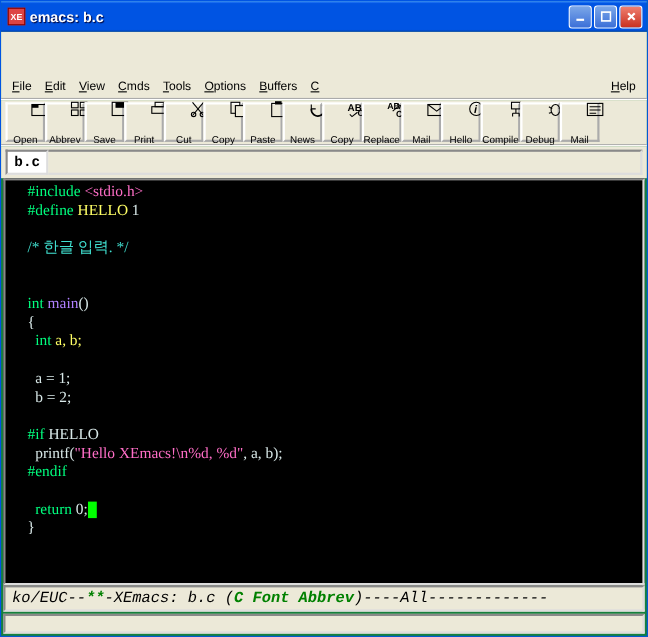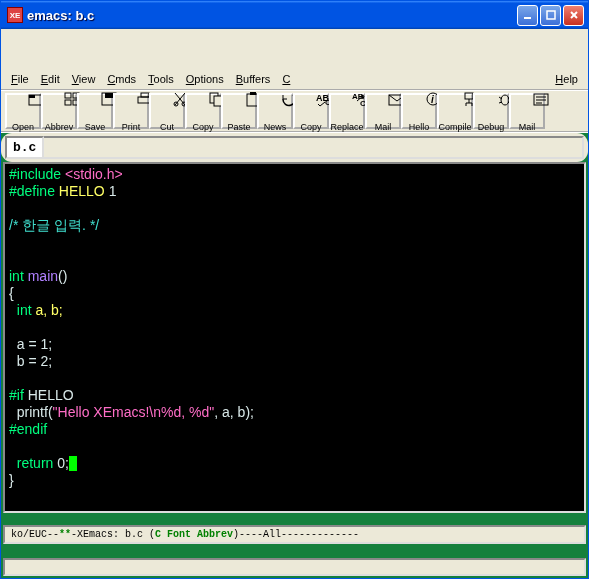--- a/index.html
+++ b/index.html
@@ -15,34 +15,34 @@
 .menubar { background: #ECE9D8; padding: 2px 4px; display: flex; align-items: center; border-bottom: 2px groove #fff; }
 .menu-item { padding: 2px 6px; cursor: default; margin-top: 40px; }
 .menu-item u { text-decoration: underline; }
 .menu-spacer { flex: 1; }
 
 .toolbar { background: #ECE9D8; padding: 2px 4px; display: flex; gap: 0; border-bottom: 2px groove #fff; }
 .toolbtn { width: 36px; height: 36px; border: 2px outset #fff; background: #ECE9D8; display: flex; flex-direction: column; align-items: center; justify-content: center; cursor: default; }
 .toolbtn-icon { width: 20px; height: 18px; display: flex; align-items: flex-end; justify-content: center; margin-left: 28px; }
 .toolbtn-label { font-size: 9px; margin-top: 15px; }
 
-.bufline { background: #ECE9D8; padding: 3px 4px; display: flex; border-radius: 11px; }
+.bufline { background: #ECE9D8; padding: 3px 4px; display: flex; }
 .bufname { background: #fff; border: 2px inset #ddd; padding: 2px 6px; font-family: "Courier New", monospace; font-size: 13px; font-weight: bold; }
 .bufrest { flex: 1; background: #ECE9D8; border: 2px inset #ddd; border-left: none; }
 
-.editor { flex: 1; background: #000; color: #cde; font-family: Liberation Sans, sans-serif; font-size: 14px; line-height: 17px; padding: 2px 4px; white-space: pre; overflow: hidden; position: relative; border: 2px inset #ddd; margin: 0 2px; }
+.editor { flex: 1; background: #000; color: #cde; font-family: Liberation Serif, serif; font-size: 14px; line-height: 17px; padding: 2px 20px; white-space: pre; overflow: hidden; position: relative; border: 2px inset #ddd; margin: 0 2px; }
 .kw-green { color: #00ff7f; }
 .kw-cyan { color: #40e0d0; }
 .kw-yellow { color: #ffff66; }
 .kw-magenta { color: #ff6ec7; }
 .kw-purple { color: #b080ff; }
 .kw-white { color: #d8e8e8; }
 .cursor { display: inline-block; width: 8px; height: 15px; background: #00ff00; vertical-align: text-bottom; }
 
-.modeline { background: #ECE9D8; font-family: "Courier New", monospace; font-size: 10px; padding: 2px 6px; border: 2px inset #ddd; margin: 12px 2px; color: #000; }
+.modeline { background: #ECE9D8; font-family: "Courier New", monospace; font-size: 14px; padding: 2px 6px; border: 2px inset #ddd; margin: 0 2px; color: #000; font-style: italic; }
 .ml-green { color: #008000; font-weight: bold; }
 .minibuf { height: 18px; background: #ECE9D8; border: 2px inset #ddd; margin: 2px; }
 </style>
 </head>
 <body>
 
 <div class="window">
 
   <div class="titlebar">
     <div class="titlebar-icon">XE</div>

